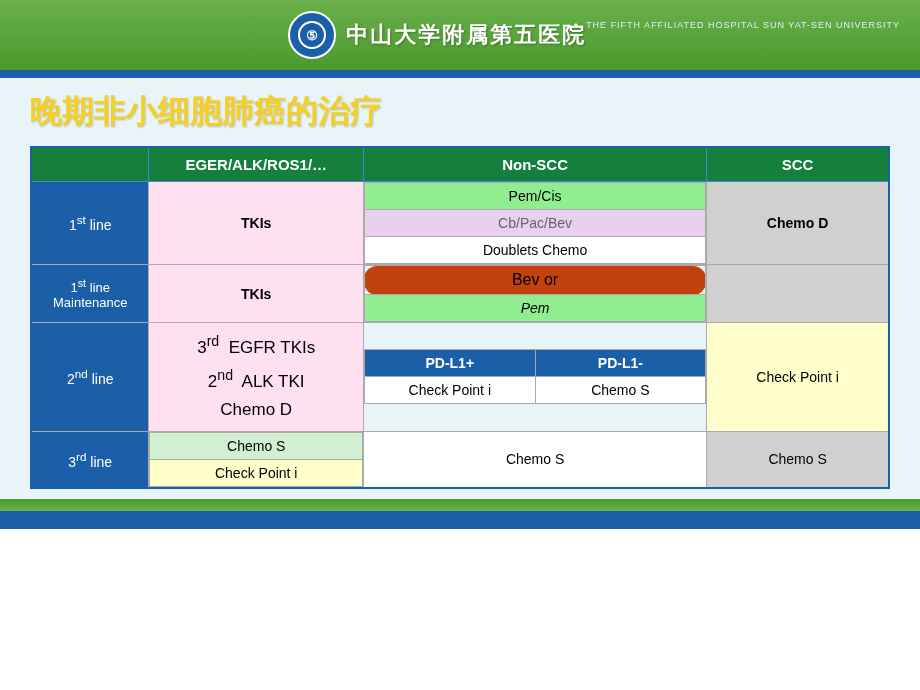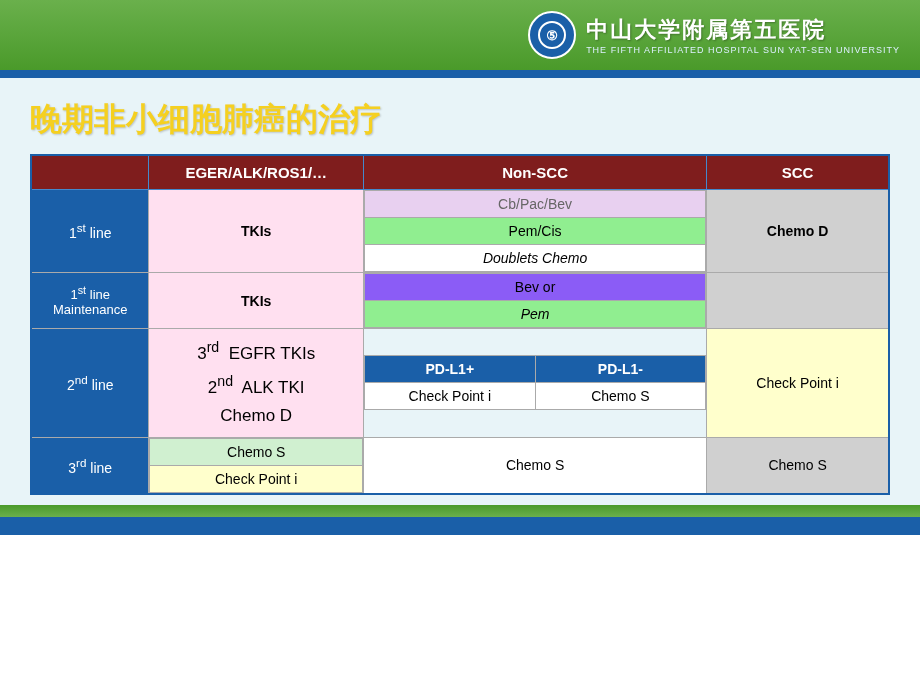--- a/index.html
+++ b/index.html
@@ -35,21 +35,21 @@
       align-items: center;
       justify-content: center;
       border: 2px solid #fff;
     }
     .header-logo-circle svg {
       width: 30px;
       height: 30px;
     }
     .header-text {
       display: flex;
-      flex-direction: column;
+      flex-direction: row;
     }
     .header-title-cn {
       color: #fff;
       font-size: 22px;
       font-weight: bold;
       letter-spacing: 2px;
       text-shadow: 1px 1px 2px rgba(0,0,0,0.3);
     }
     .header-title-en {
       color: #ddf0ff;
@@ -59,21 +59,21 @@
 
     
     .blue-stripe {
       height: 8px;
       background: #1a5fa8;
     }
 
     
     .main {
       background: #e8f4f8;
-      padding: 20px 30px 10px 30px;
+      padding: 12px 30px 10px 30px;
     }
 
     
     .page-title {
       color: #f5d020;
       font-size: 32px;
       font-weight: bold;
       margin-bottom: 12px;
       text-shadow: 1px 1px 2px rgba(0,0,0,0.2);
     }
@@ -87,21 +87,21 @@
 
     .treatment-table th, .treatment-table td {
       border: 1px solid #aaa;
       text-align: center;
       vertical-align: middle;
       padding: 0;
     }
 
     
     .thead-row th {
-      background: #7f1d1d;
+      background: #15803d;
       color: #fff;
       font-weight: bold;
       font-size: 15px;
       padding: 8px 6px;
       border: 1px solid #4488cc;
     }
 
     
     .row-label {
       background: #1a5fa8;
@@ -175,44 +175,44 @@
 
       <tr>
         <td class="row-label">
           1<sup>st</sup> line
         </td>
         <td class="cell-pink cell-text">TKIs</td>
         <td style="padding:0;">
           <table class="sub-table">
             <tbody>
                 <tr>
+              <td style="background:#90ee90; font-size:14px;">Pem/Cis</td>
+            </tr>
+            <tr>
               <td style="background:#e8d0f0; color:#666; font-size:14px;">Cb/Pac/Bev</td>
             </tr>
             <tr>
-              <td style="background:#90ee90; font-size:14px;">Pem/Cis</td>
-            </tr>
-            <tr>
-              <td style="background:#fff; font-size:14px;font-style:italic;">Doublets Chemo</td>
+              <td style="background:#fff; font-size:14px;">Doublets Chemo</td>
             </tr>
           </tbody>
             </table>
         </td>
         <td style="background:#d0d0d0;" class="cell-text">Chemo D</td>
       </tr>
 
       <tr>
         <td class="row-label" style="font-size:13px;">
           1<sup>st</sup> line<br>Maintenance
         </td>
         <td class="cell-pink cell-text">TKIs</td>
         <td style="padding:0;">
           <table class="sub-table">
             <tbody>
                 <tr>
-              <td style="background:#8b5cf6; font-size:14px;">Bev or</td>
+              <td style="background:#c2410c; font-size:16px;border-radius:13px;">Bev or</td>
             </tr>
             <tr>
               <td style="background:#90ee90; font-size:14px;font-style:italic;">Pem</td>
             </tr>
           </tbody>
             </table>
         </td>
         <td style="background:#d0d0d0;">&nbsp;</td>
       </tr>
 

